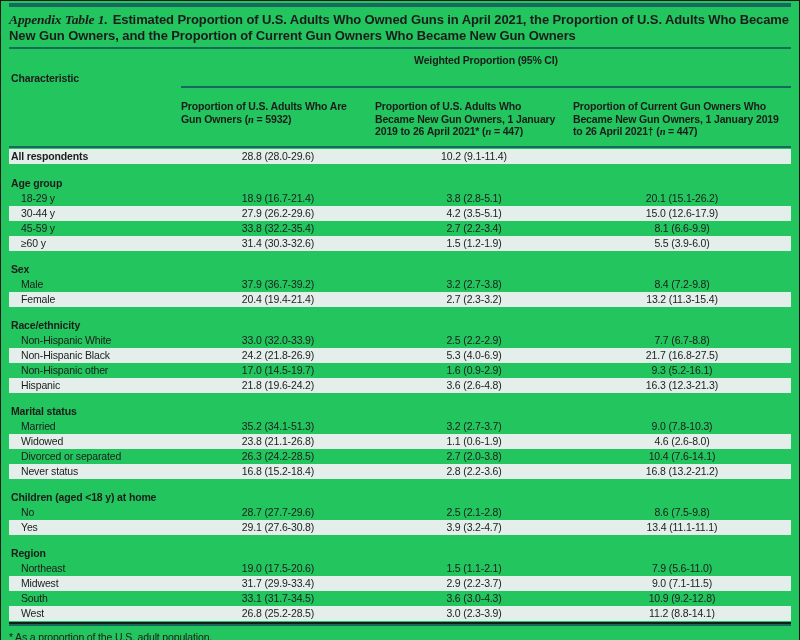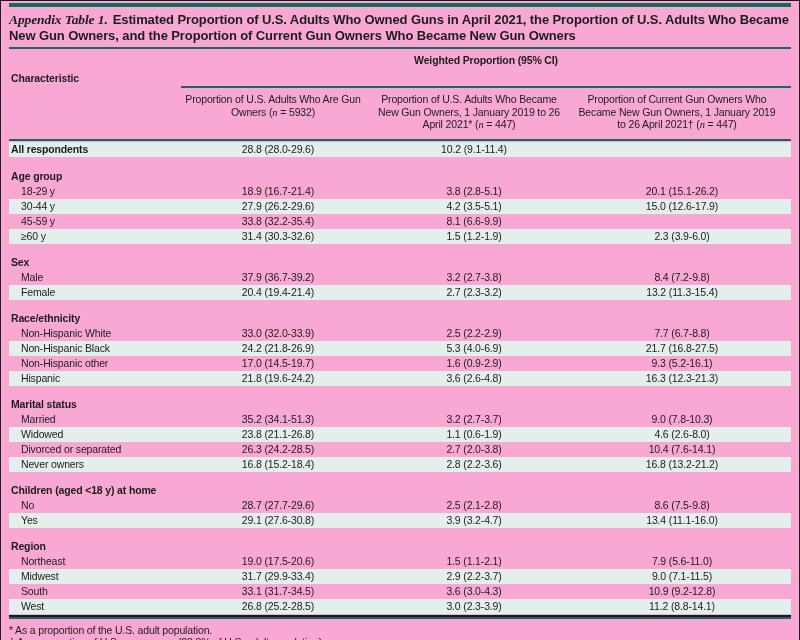--- a/index.html
+++ b/index.html
@@ -4,38 +4,38 @@
 <style>
   :root{
     --teal:#17695d;
     --stripe:#e4eeeb;
     --ink:#1c1c1c;
     --edge:#1a1a1a;
   }
   html,body{margin:0;padding:0;background:#fff;}
   .page{
     width:800px;height:640px;box-sizing:border-box;
-    background:#f9a8d4;color:var(--ink);
+    background:#22c55e;color:var(--ink);
     border-top:1px solid var(--edge);
     border-left:1px solid var(--edge);
     border-right:1px solid var(--edge);
     padding:0 8px;overflow:hidden;position:relative;
     font-family:"Liberation Sans",sans-serif;
     letter-spacing:-0.15px;
   }
   .rule-top{height:4px;background:var(--teal);margin-top:2px;}
   .rule{height:2px;background:var(--teal);}
   .title{font-size:13px;line-height:15.5px;margin:5px 0 4px 0;font-weight:bold;letter-spacing:-0.1px;}
   .title-label{font-family:"Liberation Serif",serif;font-style:italic;font-weight:bold;font-size:13.5px;margin-right:5px;}
   .grid{display:grid;grid-template-columns:172px 194px 198px 1fr;}
   .head1{align-items:end;}
   .char-h{font-weight:bold;font-size:10.5px;padding:5px 0 4px 2px;}
   .span-h{grid-column:2/5;text-align:center;font-weight:bold;font-size:10.5px;
           border-bottom:2px solid var(--teal);padding:5px 0 20px 0;}
-  .col-h{font-weight:normal;font-size:10.5px;line-height:12.5px;padding:5px 10px 7px 0;text-align:center;}
+  .col-h{font-weight:bold;font-size:10.5px;line-height:12.5px;padding:12px 10px 7px 0;}
   .col-h i{font-style:italic;font-family:"Liberation Serif",serif;}
   .tbody{margin-top:1px;}
   .row{height:15px;}
   .row .lbl{font-size:10.5px;line-height:15px;padding-left:12px;white-space:nowrap;overflow:hidden;}
   .row .lbl.lead{padding-left:2px;font-weight:bold;}
   .row .val{font-size:10.5px;line-height:15px;text-align:center;}
   .row.stripe{background:var(--stripe);}
   .sec-head{height:15px;margin-top:11px;font-weight:bold;font-size:10.5px;line-height:15px;padding-left:2px;}
   .sec-first{margin-top:12px;}
   .rule-bottom{height:4px;margin-top:1px;
@@ -84,27 +84,28 @@
       </div>
       <div class="grid row stripe">
         <div class="lbl">30-44 y</div>
         <div class="val">27.9 (26.2-29.6)</div>
         <div class="val">4.2 (3.5-5.1)</div>
         <div class="val">15.0 (12.6-17.9)</div>
       </div>
       <div class="grid row">
         <div class="lbl">45-59 y</div>
         <div class="val">33.8 (32.2-35.4)</div>
+        <div class="val">2.7 (2.2-3.4)</div>
         <div class="val">8.1 (6.6-9.9)</div>
       </div>
       <div class="grid row stripe">
         <div class="lbl">≥60 y</div>
         <div class="val">31.4 (30.3-32.6)</div>
         <div class="val">1.5 (1.2-1.9)</div>
-        <div class="val">2.3 (3.9-6.0)</div>
+        <div class="val">5.5 (3.9-6.0)</div>
       </div>
       <div class="sec-head">Sex</div>
       <div class="grid row">
         <div class="lbl">Male</div>
         <div class="val">37.9 (36.7-39.2)</div>
         <div class="val">3.2 (2.7-3.8)</div>
         <div class="val">8.4 (7.2-9.8)</div>
       </div>
       <div class="grid row stripe">
         <div class="lbl">Female</div>
@@ -150,37 +151,37 @@
         <div class="val">1.1 (0.6-1.9)</div>
         <div class="val">4.6 (2.6-8.0)</div>
       </div>
       <div class="grid row">
         <div class="lbl">Divorced or separated</div>
         <div class="val">26.3 (24.2-28.5)</div>
         <div class="val">2.7 (2.0-3.8)</div>
         <div class="val">10.4 (7.6-14.1)</div>
       </div>
       <div class="grid row stripe">
-        <div class="lbl">Never owners</div>
+        <div class="lbl">Never status</div>
         <div class="val">16.8 (15.2-18.4)</div>
         <div class="val">2.8 (2.2-3.6)</div>
         <div class="val">16.8 (13.2-21.2)</div>
       </div>
       <div class="sec-head">Children (aged &lt;18 y) at home</div>
       <div class="grid row">
         <div class="lbl">No</div>
         <div class="val">28.7 (27.7-29.6)</div>
         <div class="val">2.5 (2.1-2.8)</div>
         <div class="val">8.6 (7.5-9.8)</div>
       </div>
       <div class="grid row stripe">
         <div class="lbl">Yes</div>
         <div class="val">29.1 (27.6-30.8)</div>
         <div class="val">3.9 (3.2-4.7)</div>
-        <div class="val">13.4 (11.1-16.0)</div>
+        <div class="val">13.4 (11.1-11.1)</div>
       </div>
       <div class="sec-head">Region</div>
       <div class="grid row">
         <div class="lbl">Northeast</div>
         <div class="val">19.0 (17.5-20.6)</div>
         <div class="val">1.5 (1.1-2.1)</div>
         <div class="val">7.9 (5.6-11.0)</div>
       </div>
       <div class="grid row stripe">
         <div class="lbl">Midwest</div>

